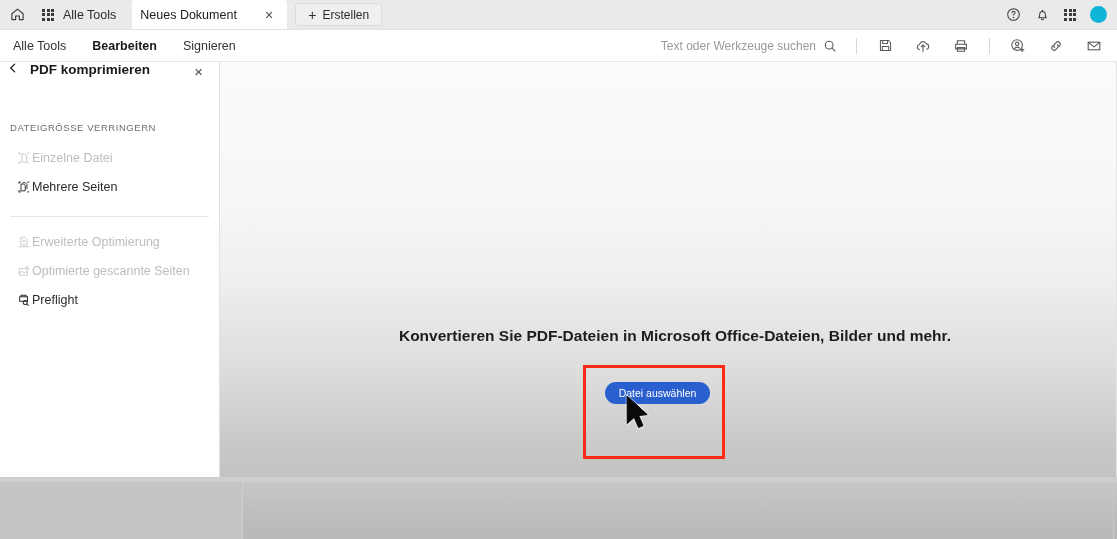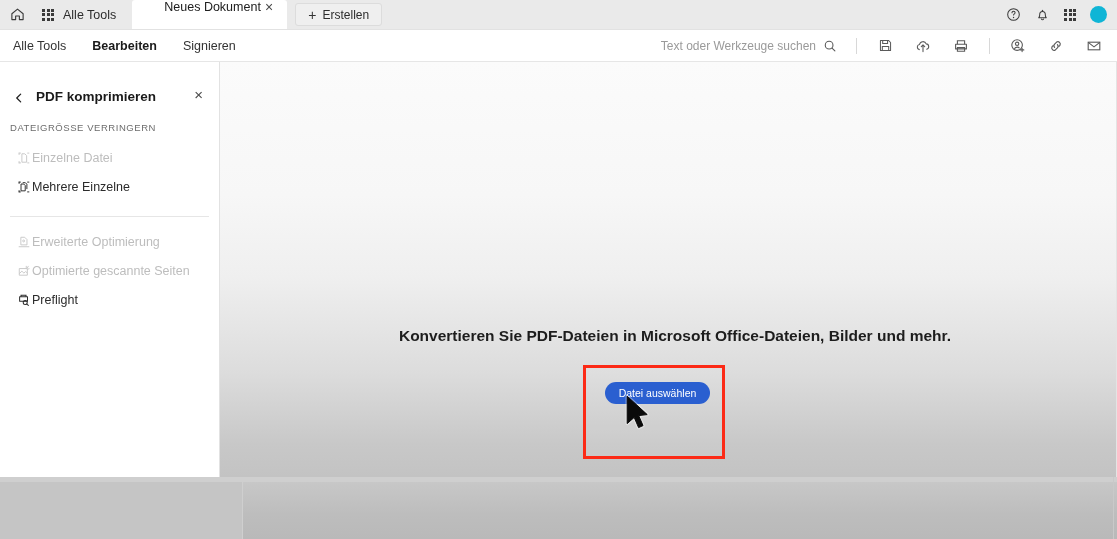--- a/index.html
+++ b/index.html
@@ -24,22 +24,22 @@
     display:flex; align-items:center; gap:9px; padding:0 16px 0 8px;
     font-size:12.5px; color:#2c2c2c; cursor:pointer;
   }
   .grid-ico {
     display:inline-grid; grid-template-columns:repeat(3,3px);
     grid-template-rows:repeat(3,3px); gap:1.5px;
   }
   .grid-ico i { background:#3b3b3b; display:block; width:3px; height:3px; }
   .tab-doc {
     position:relative; background:#ffffff; min-width:155px;
-    display:flex; align-items:flex-start; justify-content:space-between;
-    padding:0 10px 0 32px; font-size:12.5px; color:#202020; cursor:pointer;
+    display:flex; align-items:center; justify-content:space-between;
+    padding:0 10px 0 8px; font-size:12.5px; color:#202020; cursor:pointer;
     border-top-left-radius:3px; border-top-right-radius:3px;
   }
   .tab-doc .x { font-size:14px; color:#4a4a4a; line-height:1; padding:0 4px; cursor:pointer; }
   .tab-create {
     display:flex; align-items:center; gap:6px; margin:3px 0 3px 8px;
     padding:0 12px; font-size:12px; color:#2c2c2c;
     background:#efefef; border:1px solid #dcdcdc; border-radius:3px; cursor:pointer;
   }
   .tab-create .plus { font-size:14px; color:#333; }
   .tb-spacer { flex:1; }
@@ -74,21 +74,21 @@
   .searchbox span { font-size:12px; color:#9a9a9a; }
   .tbic { width:30px; height:32px; display:flex; align-items:center; justify-content:center; cursor:pointer; }
   .vdiv { width:1px; height:16px; background:#d8d8d8; margin:0 5px; }
 
   
   .sidebar {
     position:absolute; left:0; top:62px; width:220px; height:415px;
     background:#ffffff; border-right:1px solid #e2e2e2;
   }
   .sb-head {
-    display:flex; align-items:flex-end; height:42px; padding:0 12px 0 8px;
+    display:flex; align-items:flex-start; height:42px; padding:0 12px 0 2px;
   }
   .sb-back { width:22px; display:flex; align-items:center; justify-content:center; cursor:pointer; }
   .sb-title { flex:1; font-size:13.5px; font-weight:bold; color:#1a1a1a; padding-left:6px; }
   .sb-close { font-size:15px; color:#4a4a4a; cursor:pointer; line-height:1; padding:2px 4px; }
   .sb-section {
     font-size:9.5px; letter-spacing:0.55px; color:#6d6d6d;
     padding:18px 0 0 10px; text-transform:uppercase;
   }
   .sb-list { padding-top:10px; }
   .sb-item {
@@ -295,21 +295,21 @@
         <span class="lbl">Einzelne Datei</span>
       </div>
       <div class="sb-item">
         <span class="sb-icon">
           <svg width="14" height="14" viewBox="0 0 16 16" fill="none" stroke="#2b2b2b" stroke-width="1.1">
             <path d="M4.6 4.6h3.1l1.7 1.7v6.1H4.6z" stroke-linejoin="round"></path>
             <path d="M6.5 3.1h3.1l1.7 1.7v5.6" stroke-linejoin="round"></path>
             <path d="M2.4 2.4h1.5M2.4 2.4v1.5M13.6 2.4h-1.5M2.4 13.6h1.5M2.4 13.6v-1.5M13.6 13.6h-1.5" stroke-linecap="round"></path>
           </svg>
         </span>
-        <span class="lbl">Mehrere Einzelne</span>
+        <span class="lbl">Mehrere Seiten</span>
       </div>
     </div>
 
     <div class="sb-div"></div>
 
     <div class="sb-list">
       <div class="sb-item dis">
         <span class="sb-icon">
           <svg width="14" height="14" viewBox="0 0 16 16" fill="none" stroke="#c9c9c9" stroke-width="1.1">
             <path d="M4.4 2.6h4.4l2.6 2.6v6.1H4.4z" stroke-linejoin="round"></path>

